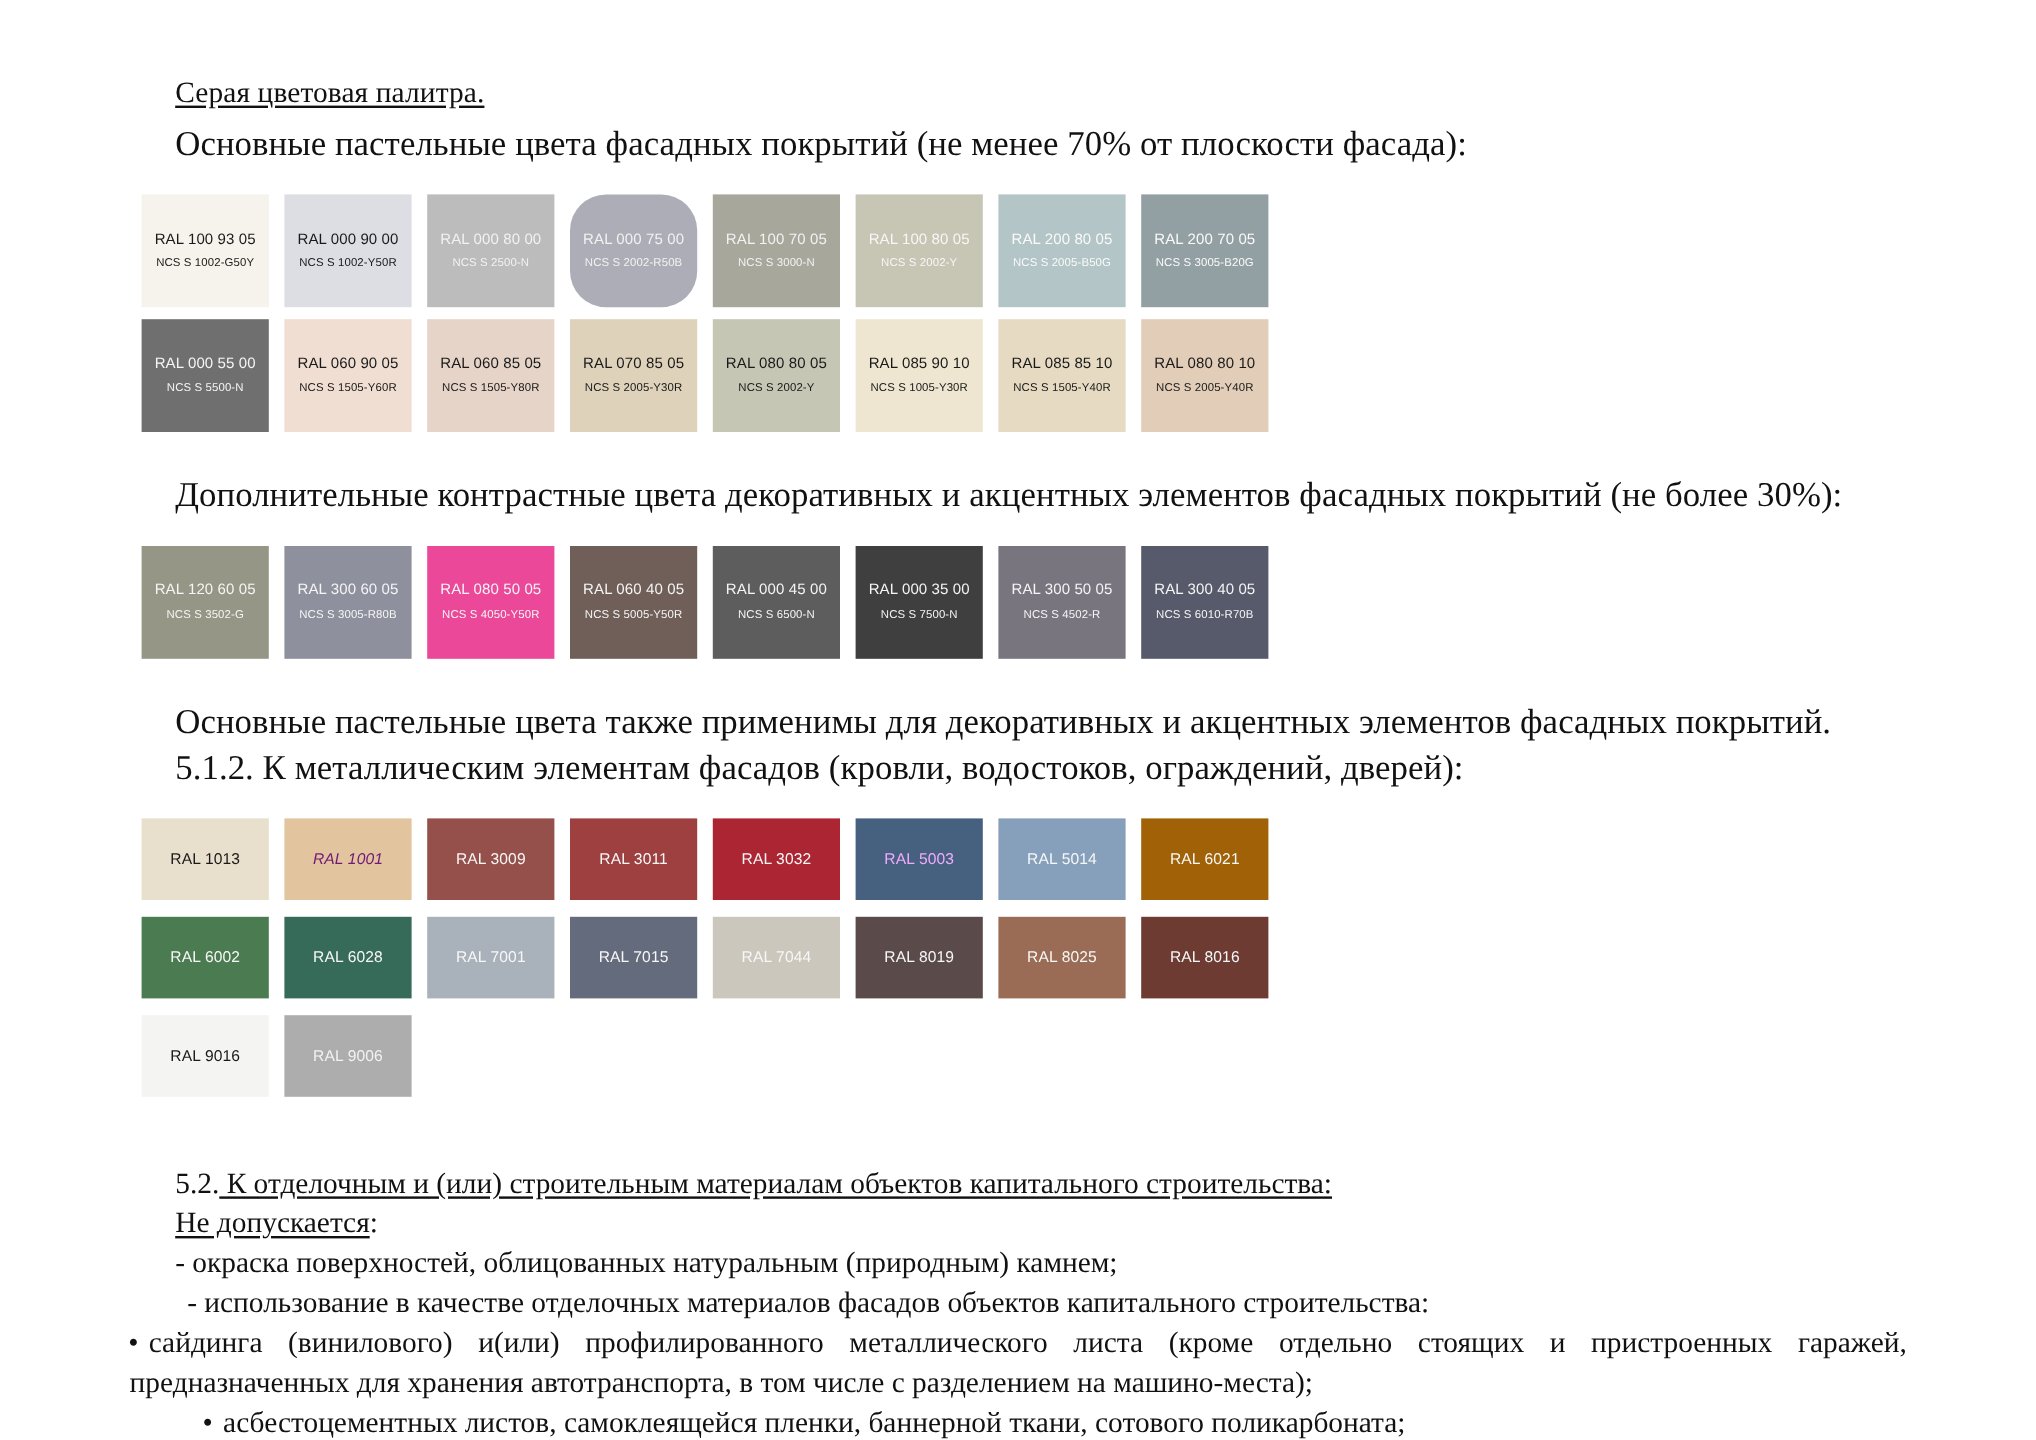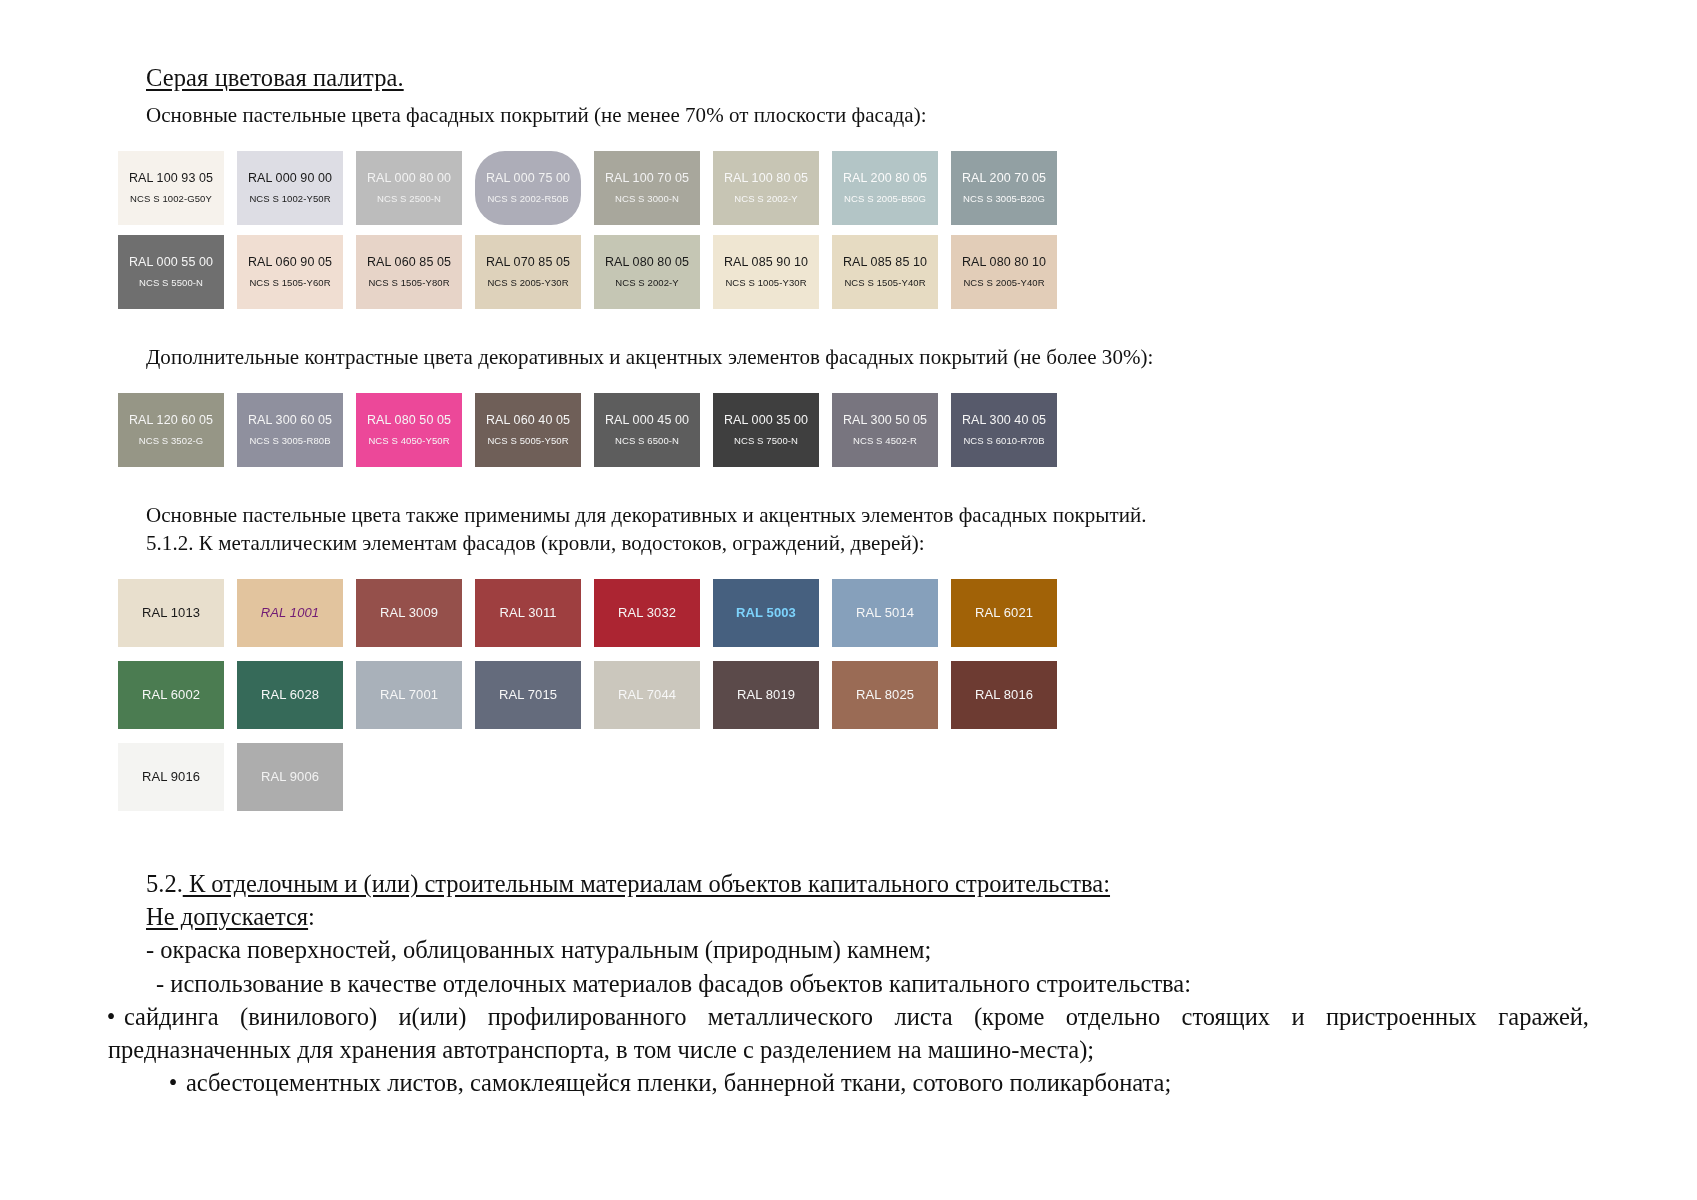--- a/index.html
+++ b/index.html
@@ -34,21 +34,21 @@
     font-size: 24.5px;
     line-height: 1.34;
     text-decoration: underline;
     text-underline-offset: 3px;
     margin: 0 0 6px 0;
     padding-left: 38px;
     letter-spacing: 0.1px;
   }
 
   .para {
-    font-size: 21px;
+    font-size: 29px;
     line-height: 1.34;
     margin: 0;
     padding-left: 38px;
     letter-spacing: 0.05px;
   }
   .spacer-md { height: 22px; }
   .spacer-lg { height: 34px; }
   .spacer-xl { height: 56px; }
 
   
@@ -56,21 +56,21 @@
     display: flex;
     gap: 0;
     padding-left: 10px;
   }
   .swatch-row + .swatch-row {
     margin-top: 10px;
   }
 
   .swatch {
     width: 106px;
-    height: 74px;
+    height: 94px;
     margin-right: 13px;
     display: flex;
     flex-direction: column;
     align-items: center;
     justify-content: center;
     box-sizing: border-box;
     font-family: "Liberation Sans", "DejaVu Sans", sans-serif;
     overflow: hidden;
   }
   .swatch .ral {
@@ -272,21 +272,21 @@
           </div>
           <div class="swatch metal" style="background: rgb(149, 80, 75); color: rgb(247, 247, 247);">
             <div class="ral">RAL 3009</div>
           </div>
           <div class="swatch metal" style="background: rgb(158, 63, 64); color: rgb(247, 247, 247);">
             <div class="ral">RAL 3011</div>
           </div>
           <div class="swatch metal" style="background: rgb(172, 37, 50); color: rgb(247, 247, 247);">
             <div class="ral">RAL 3032</div>
           </div>
-          <div class="swatch metal" style="background: rgb(70, 96, 127); color: #7dd3fc; font-weight: bold;">
+          <div class="swatch metal" style="background: rgb(70, 96, 127); color: #f0abfc;">
             <div class="ral">RAL 5003</div>
           </div>
           <div class="swatch metal" style="background: rgb(134, 160, 187); color: rgb(247, 247, 247);">
             <div class="ral">RAL 5014</div>
           </div>
           <div class="swatch metal" style="background: #a16207; color: rgb(247, 247, 247);">
             <div class="ral">RAL 6021</div>
           </div>
         </div>
       <div class="swatch-row metal-row">

